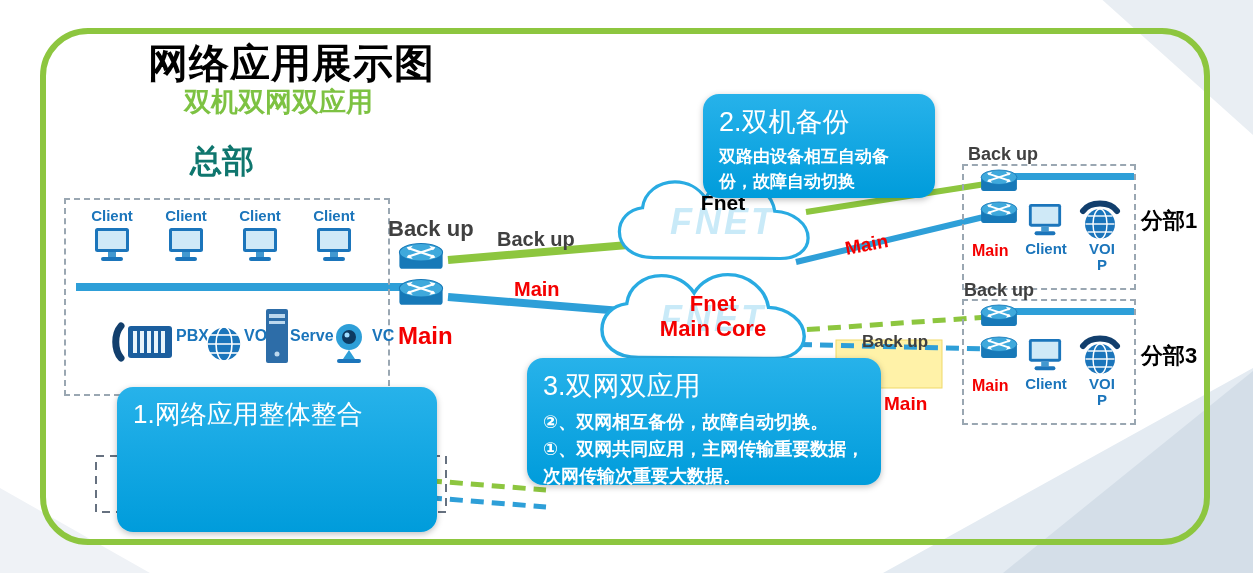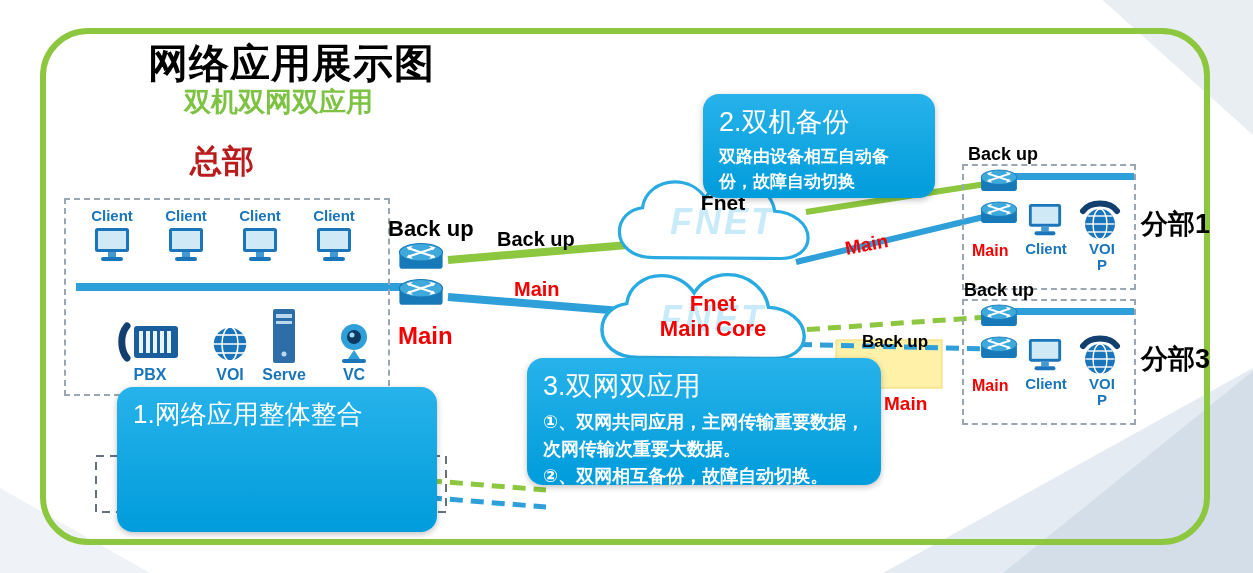--- a/index.html
+++ b/index.html
@@ -13,41 +13,41 @@
   .deco-tr { right:0; top:0; width:215px; height:135px; background:#e9eef3; clip-path:polygon(30% 0,100% 0,100% 100%); }
   .deco-br1 { right:0; bottom:0; width:370px; height:205px; background:#e4ebf2; clip-path:polygon(100% 0,100% 100%,0 100%); }
   .deco-br2 { right:0; bottom:0; width:250px; height:235px; background:#d4dee8; clip-path:polygon(100% 14%,100% 100%,0 100%); }
   .deco-bl { left:0; bottom:0; width:150px; height:85px; background:#eff2f6; clip-path:polygon(0 0,0 100%,100% 100%); }
   
   .frame { position:absolute; left:40px; top:28px; width:1170px; height:517px;
     border:6px solid #8DC63F; border-radius:48px; z-index:1; }
   
   .title { position:absolute; left:148px; top:36px; font-size:40px; font-weight:900; color:#000; letter-spacing:1px; z-index:4; }
   .subtitle { position:absolute; left:184px; top:84px; font-size:27px; font-weight:bold; color:#7DC242; z-index:4; }
-  .hq-title { position:absolute; left:190px; top:140px; font-size:32px; font-weight:900; color:#b91c1c; z-index:4; }
+  .hq-title { position:absolute; left:190px; top:140px; font-size:32px; font-weight:900; color:#0f766e; z-index:4; }
   
   svg.connectors { position:absolute; left:0; top:0; z-index:2; pointer-events:none; }
   
   .dash-box { position:absolute; border:2px dashed #9AA7B2; z-index:3; }
   
   .icon { position:absolute; display:block; line-height:0; z-index:4; }
-  .lbl { position:absolute; font-weight:bold; color:#000000; z-index:5; white-space:nowrap; }
+  .lbl { position:absolute; font-weight:bold; color:#404040; z-index:5; white-space:nowrap; }
   .red { color:#F40000; }
   .blue-lbl { position:absolute; color:#1B75BB; font-weight:bold; font-size:15px; text-align:center; z-index:4; }
   .wrap { word-break:break-all; line-height:1.08; }
   
   .clients-row { position:absolute; left:82px; top:208px; display:flex; gap:14px; z-index:4; }
   .client { width:60px; display:flex; flex-direction:column; align-items:center; }
   .client .c-lbl { color:#1B75BB; font-weight:bold; font-size:15px; text-align:center; width:44px; word-break:break-all; line-height:1.08; margin-bottom:2px; }
   
-  .hq-dev { position:absolute; display:flex; flex-direction:column; align-items:center; z-index:4; }
+  .hq-dev { position:absolute; display:flex; align-items:center; z-index:4; }
   .hq-dev .slot { height:58px; display:flex; align-items:flex-end; justify-content:center; }
   .hq-dev .d-lbl { color:#1B75BB; font-weight:bold; font-size:16px; margin-top:2px; text-align:center; }
   
-  .branch-name { position:absolute; font-size:27px; font-weight:900; color:#000; z-index:4; white-space:nowrap; }
+  .branch-name { position:absolute; font-size:22px; font-weight:900; color:#000; z-index:4; white-space:nowrap; }
   
   .cloud { position:absolute; z-index:3; }
   .cloud > svg { position:absolute; left:0; top:0; width:100%; height:100%; }
   .cloud .wm { position:absolute; inset:0; display:flex; align-items:center; justify-content:center;
     font-style:italic; font-weight:900; font-size:36px; letter-spacing:3px; color:rgba(41,171,226,.25); z-index:1; }
   .cloud .txt { position:relative; z-index:2; text-align:center; font-weight:900; line-height:1.15; }
   .cloud-backup .txt { margin-top:18px; font-size:21px; color:#000; }
   .cloud-main .txt { margin-top:25px; font-size:22px; color:#F40000; }
   
   .callout { position:absolute; background:linear-gradient(180deg,#27B2EA,#009CDB); border-radius:16px;
@@ -377,15 +377,15 @@
 
 <div class="callout callout1" style="left:117px; top:387px; width:320px; height:145px;">
   <div class="c-title">1.网络应用整体整合</div>
 </div>
 <div class="callout callout2" style="left:703px; top:94px; width:232px; height:104px;">
   <div class="c-title">2.双机备份</div>
   <div class="c-body">双路由设备相互自动备份，故障自动切换</div>
 </div>
 <div class="callout callout3" style="left:527px; top:358px; width:354px; height:127px;">
   <div class="c-title">3.双网双应用</div>
+  <div class="c-body">②、双网相互备份，故障自动切换。</div>
   <div class="c-body">①、双网共同应用，主网传输重要数据，次网传输次重要大数据。</div>
-  <div class="c-body">②、双网相互备份，故障自动切换。</div>
 </div>
 
 </body></html>

